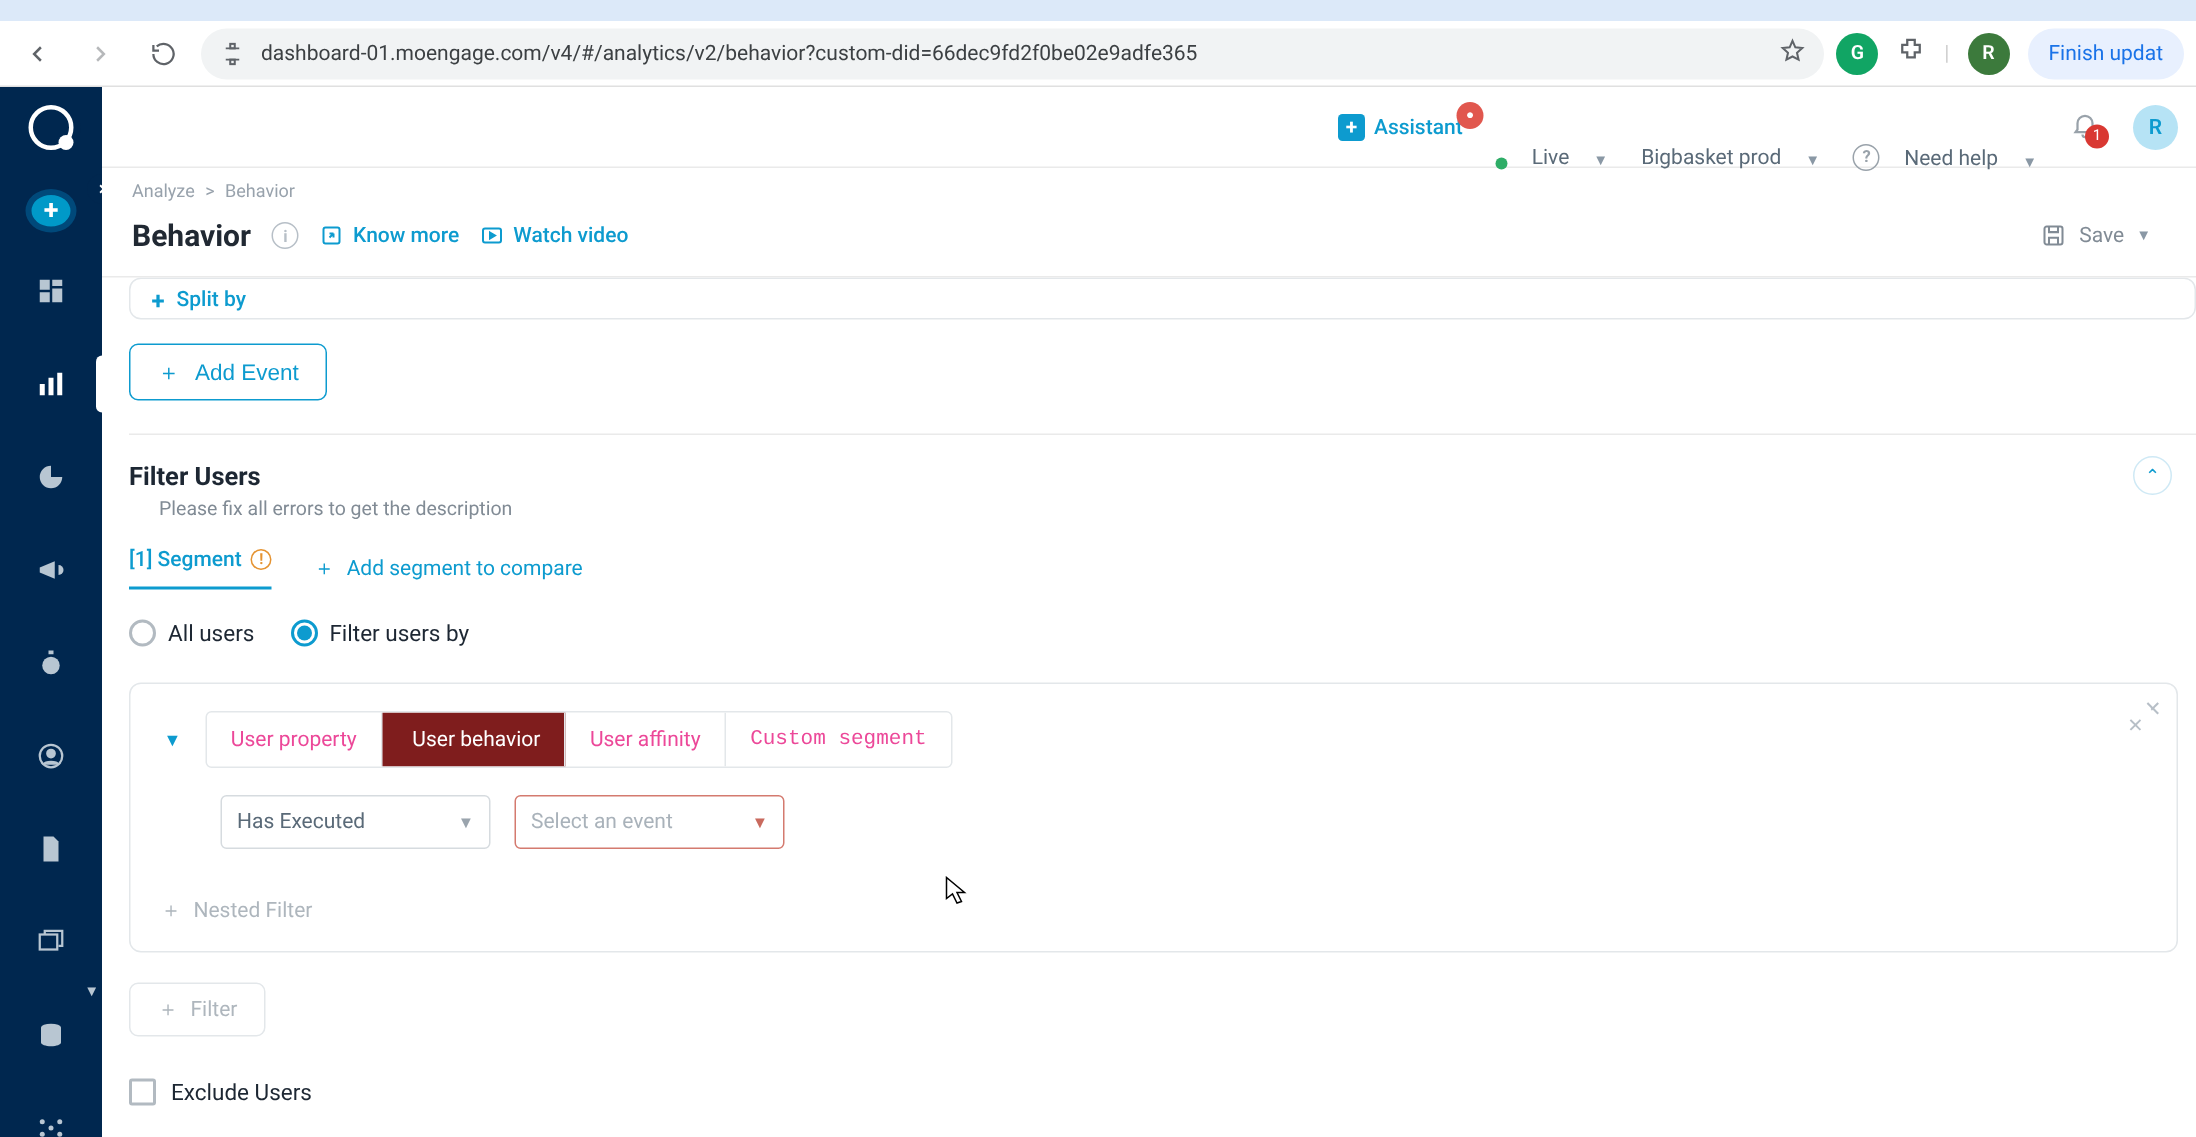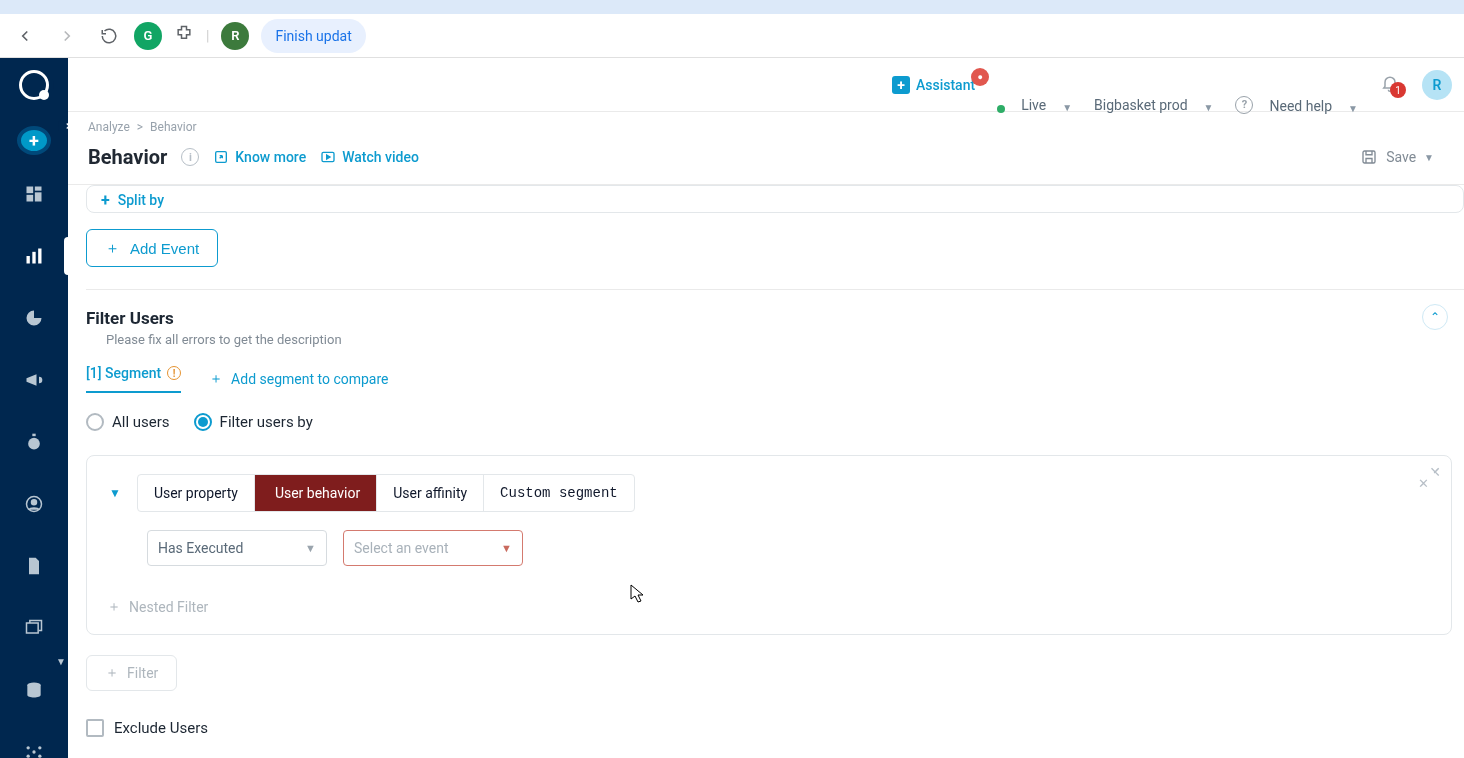--- a/index.html
+++ b/index.html
@@ -80,21 +80,21 @@
 .radio.selected .radio-ind::after { content:''; width:10px; height:10px; background:#0d9bcf; border-radius:50%; }
 .radio span.lbl { color:#1d2733; font-size:15px; }
 
 .filter-card { border:1px solid #e3e7ea; border-radius:8px; margin-top:24px; padding:14px 16px 18px 16px; position:relative; margin-right:12px; }
 .filter-card .close-x { position:absolute; top:8px; right:10px; color:#b7bfc7; cursor:pointer; font-size:14px; }
 .inner-card { background:#fff; border-radius:6px; padding:4px 10px 18px 2px; position:relative; }
 .inner-card .close-x2 { position:absolute; top:6px; right:6px; color:#b7bfc7; cursor:pointer; font-size:13px; }
 .inner-top { display:flex; align-items:center; gap:12px; }
 .caret-btn { color:#0d9bcf; font-size:12px; padding:6px 4px; }
 .tabgroup { display:flex; border:1px solid #e3e7ea; border-radius:4px; overflow:hidden; }
-.tabgroup .tab { padding:10px 16px; font-size:14px; color:#0f172a; border-right:1px solid #e3e7ea; cursor:pointer; }
+.tabgroup .tab { padding:10px 16px; font-size:14px; color:#ec4899; border-right:1px solid #e3e7ea; cursor:pointer; }
 .tabgroup .tab:last-child { border-right:none;font-family:Liberation Mono, monospace; }
 .tabgroup .tab.active { background:#7f1d1d; color:#fff;padding-left:20px; }
 .row2 { display:flex; align-items:center; gap:16px; margin-top:18px; padding-left:42px; }
 .select-box { height:36px; border:1px solid #d6dbdf; border-radius:4px; padding:0 10px; display:flex; align-items:center; justify-content:space-between; gap:12px; color:#5a6a78; font-size:14px; min-width:180px; cursor:pointer; }
 .select-box .chev { color:#9aa4ad; font-size:11px; }
 .select-box.error { border-color:#d47a6f; }
 .select-box.error .lbl2 { color:#a9b2ba; }
 .select-box.error .chev { color:#c96a5e; }
 .nested-row { display:flex; align-items:center; gap:8px; color:#aeb6bd; margin-top:14px; padding-left:4px; font-size:14px; }
 .filter-btn { margin-top:20px; border:1px solid #e3e7ea; color:#aeb6bd; padding:8px 18px; border-radius:6px; display:inline-flex; align-items:center; gap:8px; }
@@ -118,20 +118,35 @@
   <div class="nav-btn" style="opacity:.45">
     <svg viewBox="0 0 24 24" fill="none" stroke="currentColor" stroke-width="2.2">
         <path d="M9 6l6 6-6 6"></path>
       </svg>
   </div>
   <div class="nav-btn">
     <svg viewBox="0 0 24 24" fill="none" stroke="currentColor" stroke-width="2">
         <path d="M3 12a9 9 0 1 0 3-6.7"></path>
         <path d="M3 4v5h5"></path>
       </svg>
+  </div>
+  <div class="url-bar">
+    <span class="siteicon">
+      <svg viewBox="0 0 24 24" width="18" height="18" fill="none" stroke="#5f6368" stroke-width="1.8">
+          <rect x="10" y="3" width="4" height="4"></rect>
+          <rect x="10" y="17" width="4" height="4"></rect>
+          <path d="M6 7h12M6 17h12" stroke-width="1.4"></path>
+        </svg>
+    </span>
+    <span class="url-text">dashboard-01.moengage.com/v4/#/analytics/v2/behavior?custom-did=66dec9fd2f0be02e9adfe365</span>
+    <span class="star-icon">
+      <svg viewBox="0 0 24 24" width="18" height="18" fill="none" stroke="#5f6368" stroke-width="1.8">
+          <path d="M12 3l2.5 5.7 6.2.6-4.7 4.3 1.4 6.1L12 16.9 6.6 19.7 8 13.6 3.3 9.3l6.2-.6z"></path>
+        </svg>
+    </span>
   </div>
   <div class="chrome-icons">
     <div class="circle-avatar" style="background:#11a564">
         <span>G</span>
       </div>
     <span>
       <svg viewBox="0 0 24 24" width="20" height="20" fill="none" stroke="#5f6368" stroke-width="1.8">
           <path d="M9 3h6v4h4v6h-4v4H9v-4H5V7h4z"></path>
         </svg>
     </span>

